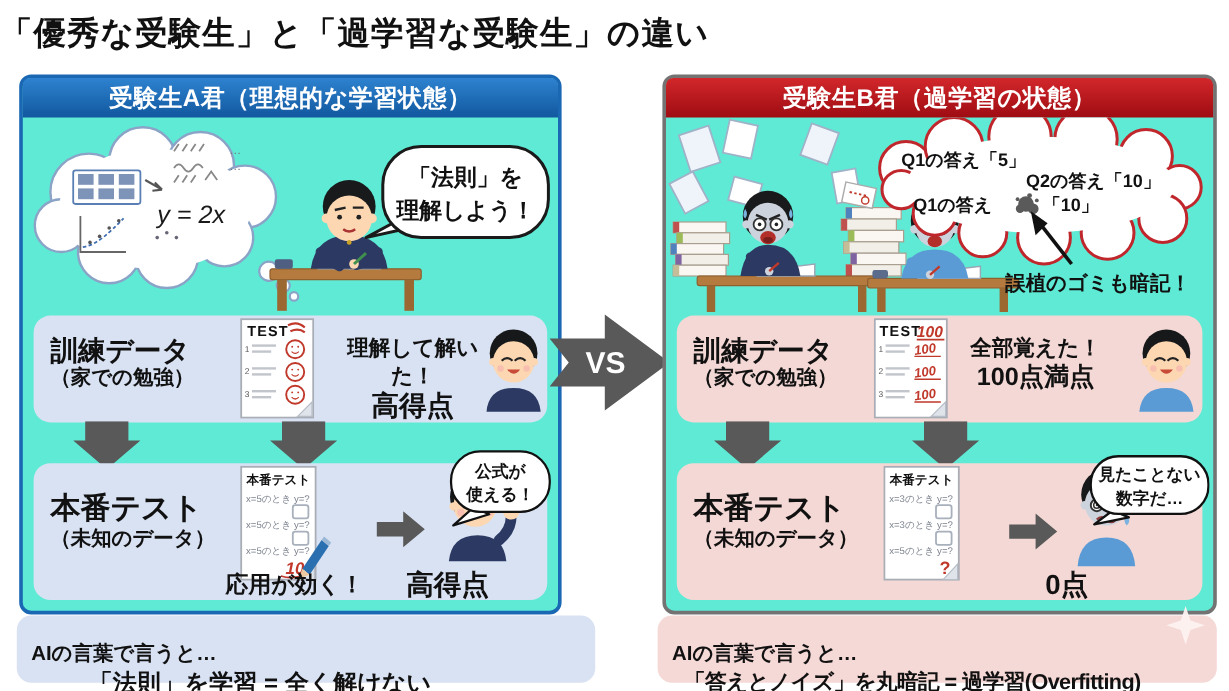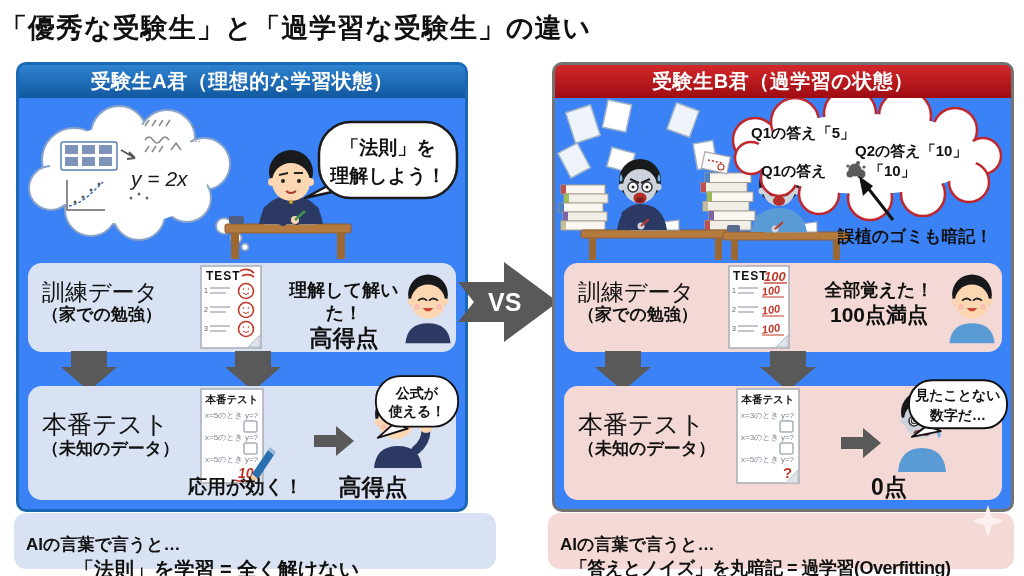--- a/index.html
+++ b/index.html
@@ -1,36 +1,36 @@
 <!DOCTYPE html>
 <html><head>
 <meta charset="utf-8">
 <style>
   html,body{margin:0;padding:0;background:#fff;}
   .stage{position:relative;width:1024px;height:576px;background:#ffffff;overflow:hidden;
          font-family:"Liberation Sans","DejaVu Sans",sans-serif;color:#111;}
   .title{position:absolute;top:10px;left:0;right:0;text-align:left;
          font-size:27px;font-weight:bold;letter-spacing:1px;color:#111;}
   
-  .panel{position:absolute;top:62px;height:450px;background:#3b82f6;border-radius:10px;box-sizing:border-box;}
+  .panel{position:absolute;top:62px;height:450px;background:#5eead4;border-radius:10px;box-sizing:border-box;}
   .panel.left{left:16px;width:452px;border:3px solid #1a67b4;}
   .panel.right{left:552px;width:462px;border:3px solid #737373;}
   .panel-header{position:absolute;top:0;left:0;right:0;height:33px;display:flex;align-items:center;justify-content:center;
         color:#fff;font-weight:bold;font-size:20px;border-radius:6px 6px 0 0;letter-spacing:0.5px;}
   .panel.left  .panel-header{background:linear-gradient(180deg,#2e82cf 0%,#11589f 100%);}
   .panel.right .panel-header{background:linear-gradient(180deg,#d2272b 0%,#9e0c12 100%);}
   .illu{position:absolute;top:33px;left:0;}
   
   .subbox{position:absolute;left:9px;right:9px;border-radius:14px;}
   .train-box{top:198px;height:89px;}
   .exam-box{top:321px;height:114px;}
   .panel.left  .subbox{background:#d9e2f3;}
   .panel.right .subbox{background:#f3d8d5;}
   .box-label{position:absolute;left:14px;top:16px;line-height:1.15;}
-  .box-label .main{font-size:23px;font-weight:normal;}
+  .box-label .main{font-size:23px;font-weight:bold;}
   .box-label .sub{font-size:17px;font-weight:bold;}
   .exam-box .box-label{top:24px;}
   .exam-box .box-label .main{font-size:25px;}
   .result{position:absolute;text-align:center;font-weight:bold;line-height:1.25;}
   .paper{position:absolute;}
   .darr{position:absolute;top:286px;width:56px;height:40px;}
   .note{position:absolute;font-weight:bold;}
   .score-big{position:absolute;font-weight:bold;text-align:center;}
   
   .vs-wrap{position:absolute;left:458px;top:258px;width:102px;height:88px;}
@@ -398,21 +398,21 @@
           <rect x="10" y="60" width="20" height="2" fill="#c2c6cc"></rect>
             <rect x="10" y="65" width="16" height="2" fill="#c2c6cc"></rect>
         </g>
         <g font-size="11" font-weight="bold" font-style="italic" fill="#c0392b">
           <text x="34" y="30" transform="rotate(-8 40 28)">100</text>
           <text x="34" y="49" transform="rotate(-8 40 47)">100</text>
           <text x="34" y="68" transform="rotate(-8 40 66)">100</text>
           <path d="M34,32 h22 M34,51 h22 M34,70 h22" stroke="#c0392b" stroke-width="1.2"></path>
         </g>
       </svg>
-      <div class="result" style="left:245px;top:16px;width:140px">
+      <div class="result" style="left:229px;top:16px;width:140px">
         <div style="font-size:18px">全部覚えた！</div>
         <div style="font-size:21px">100点満点</div>
       </div>
       <svg style="position:absolute;left:380px;top:4px" width="56" height="80" viewBox="0 0 62 80">
         <path d="M6,80 Q8,58 31,58 Q54,58 56,80 Z" fill="#5b9bd5"></path>
         <circle cx="31" cy="26" r="22" fill="#17181a"></circle>
         <circle cx="12" cy="34" r="3.5" fill="#fcd7b2"></circle>
           <circle cx="50" cy="34" r="3.5" fill="#fcd7b2"></circle>
         <circle cx="31" cy="34" r="19" fill="#fcd7b2"></circle>
         <path d="M20,33 q5,-5 10,0 M32,33 q5,-5 10,0" stroke="#222" stroke-width="2" fill="none"></path>

